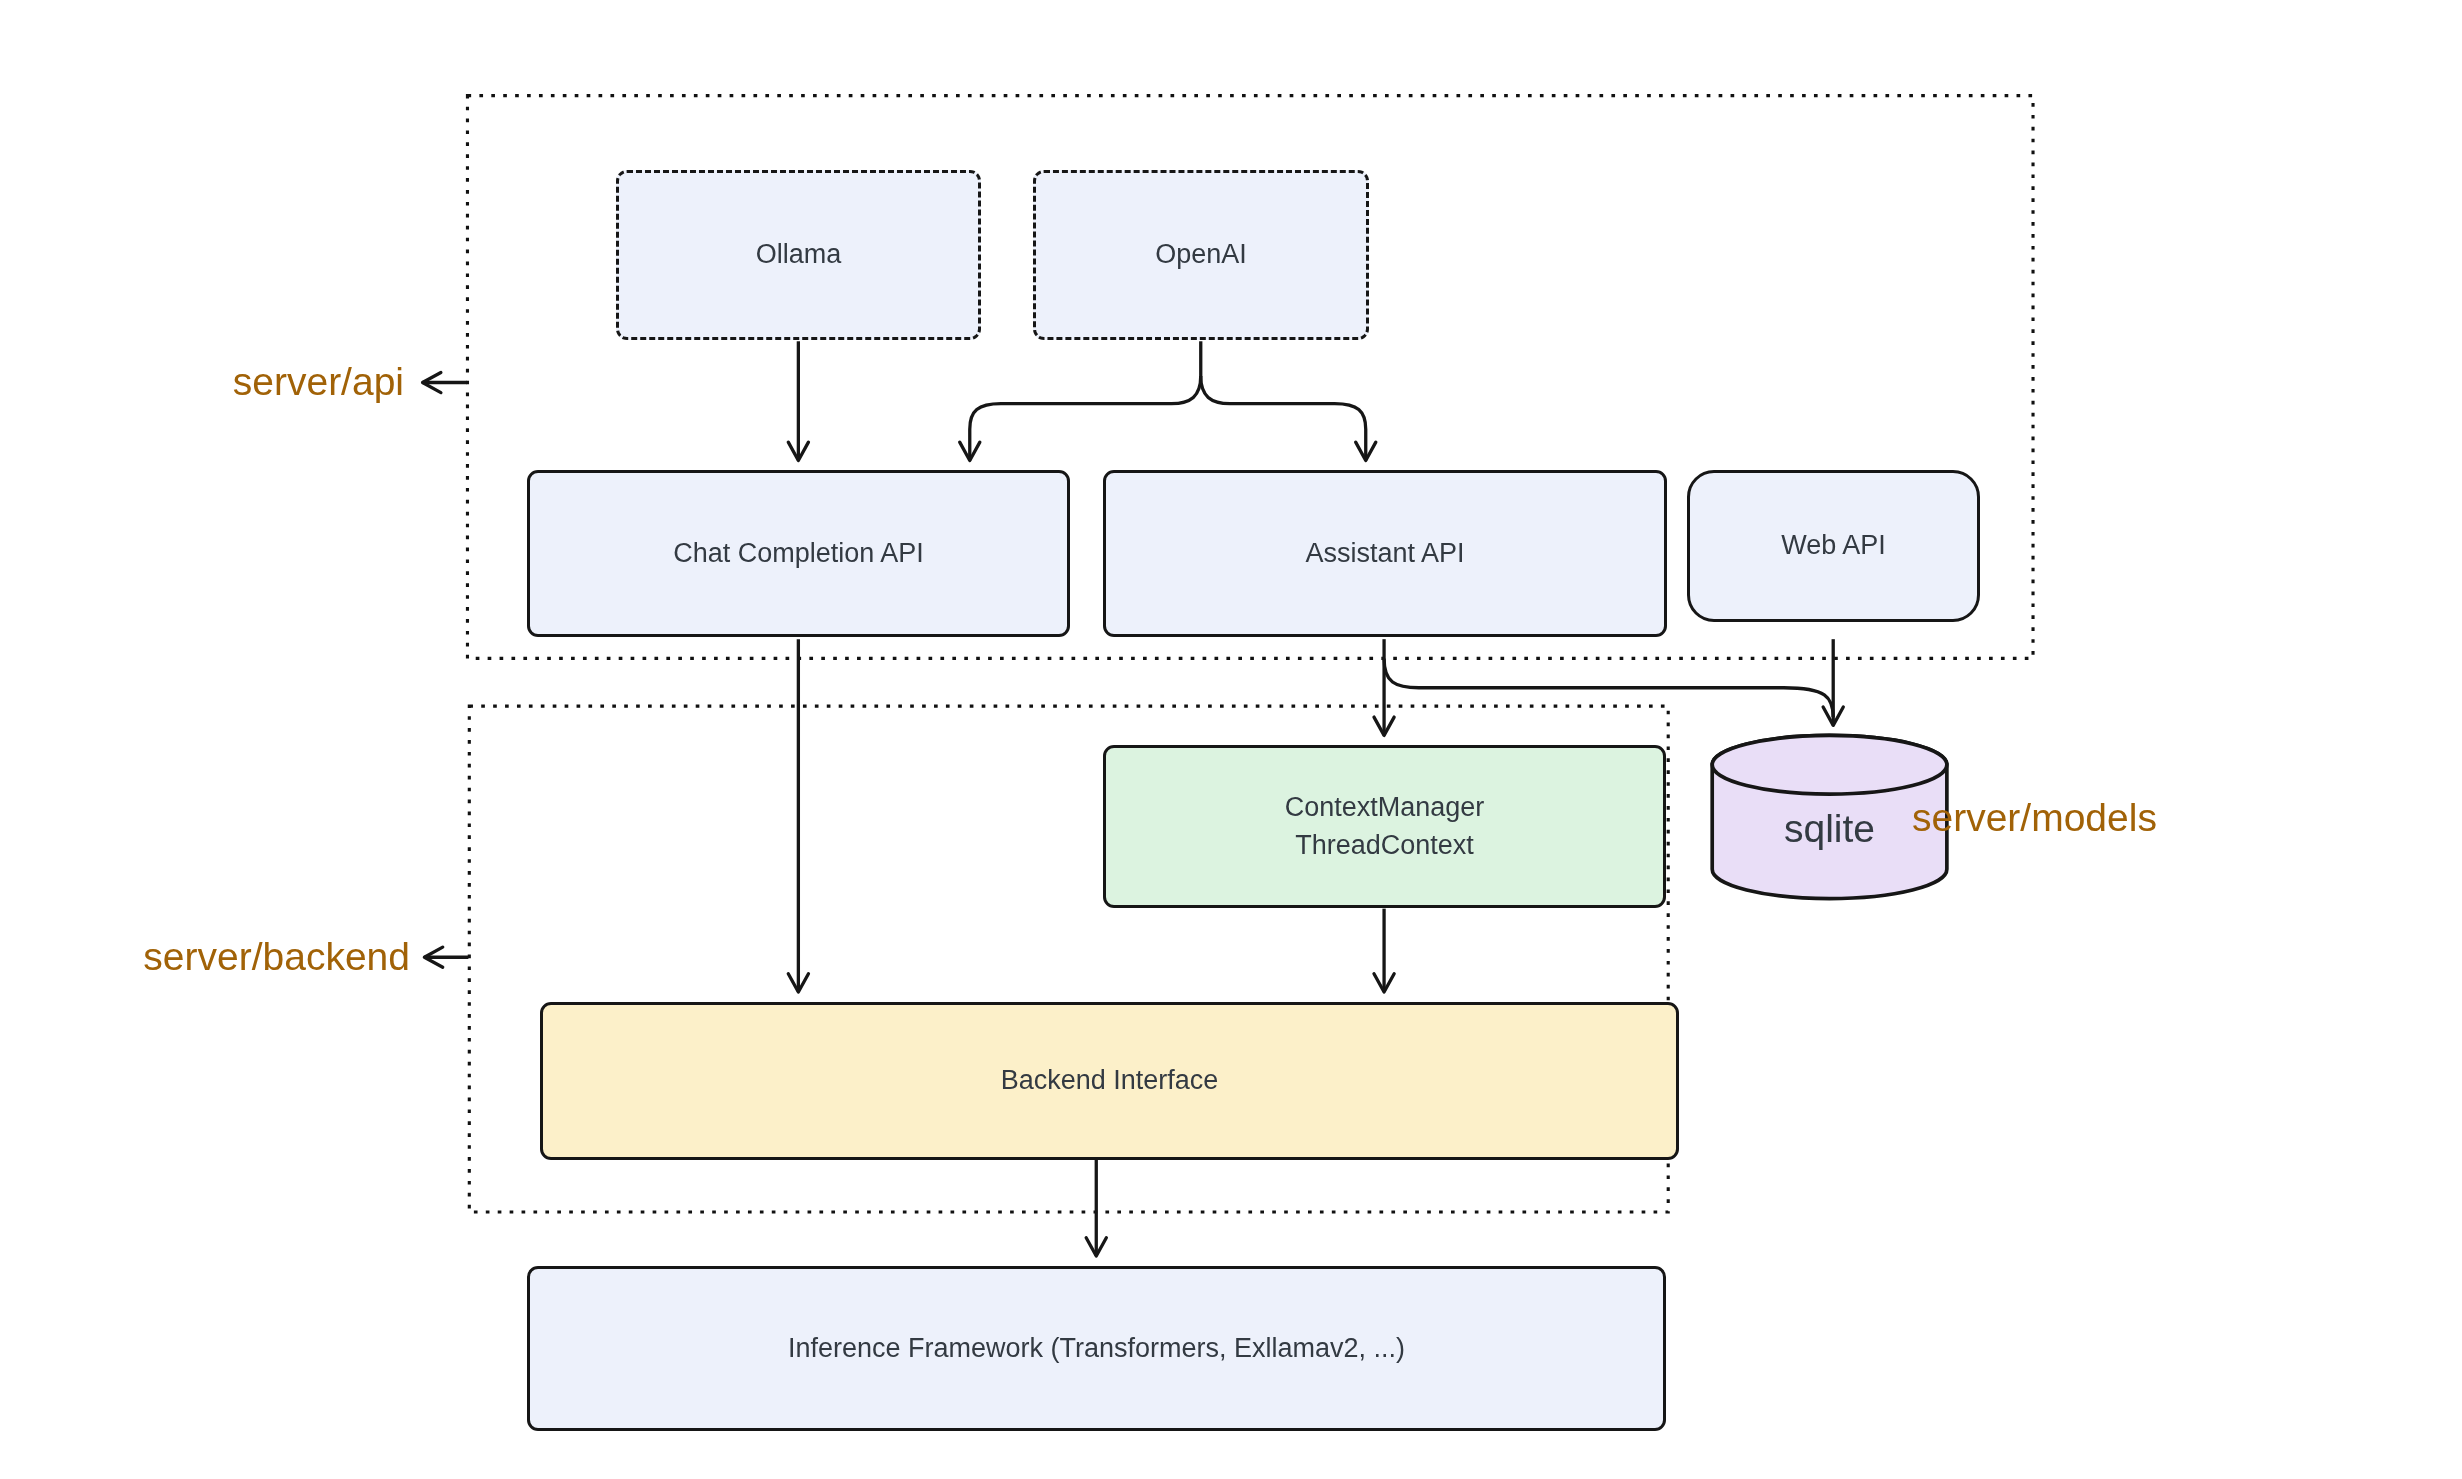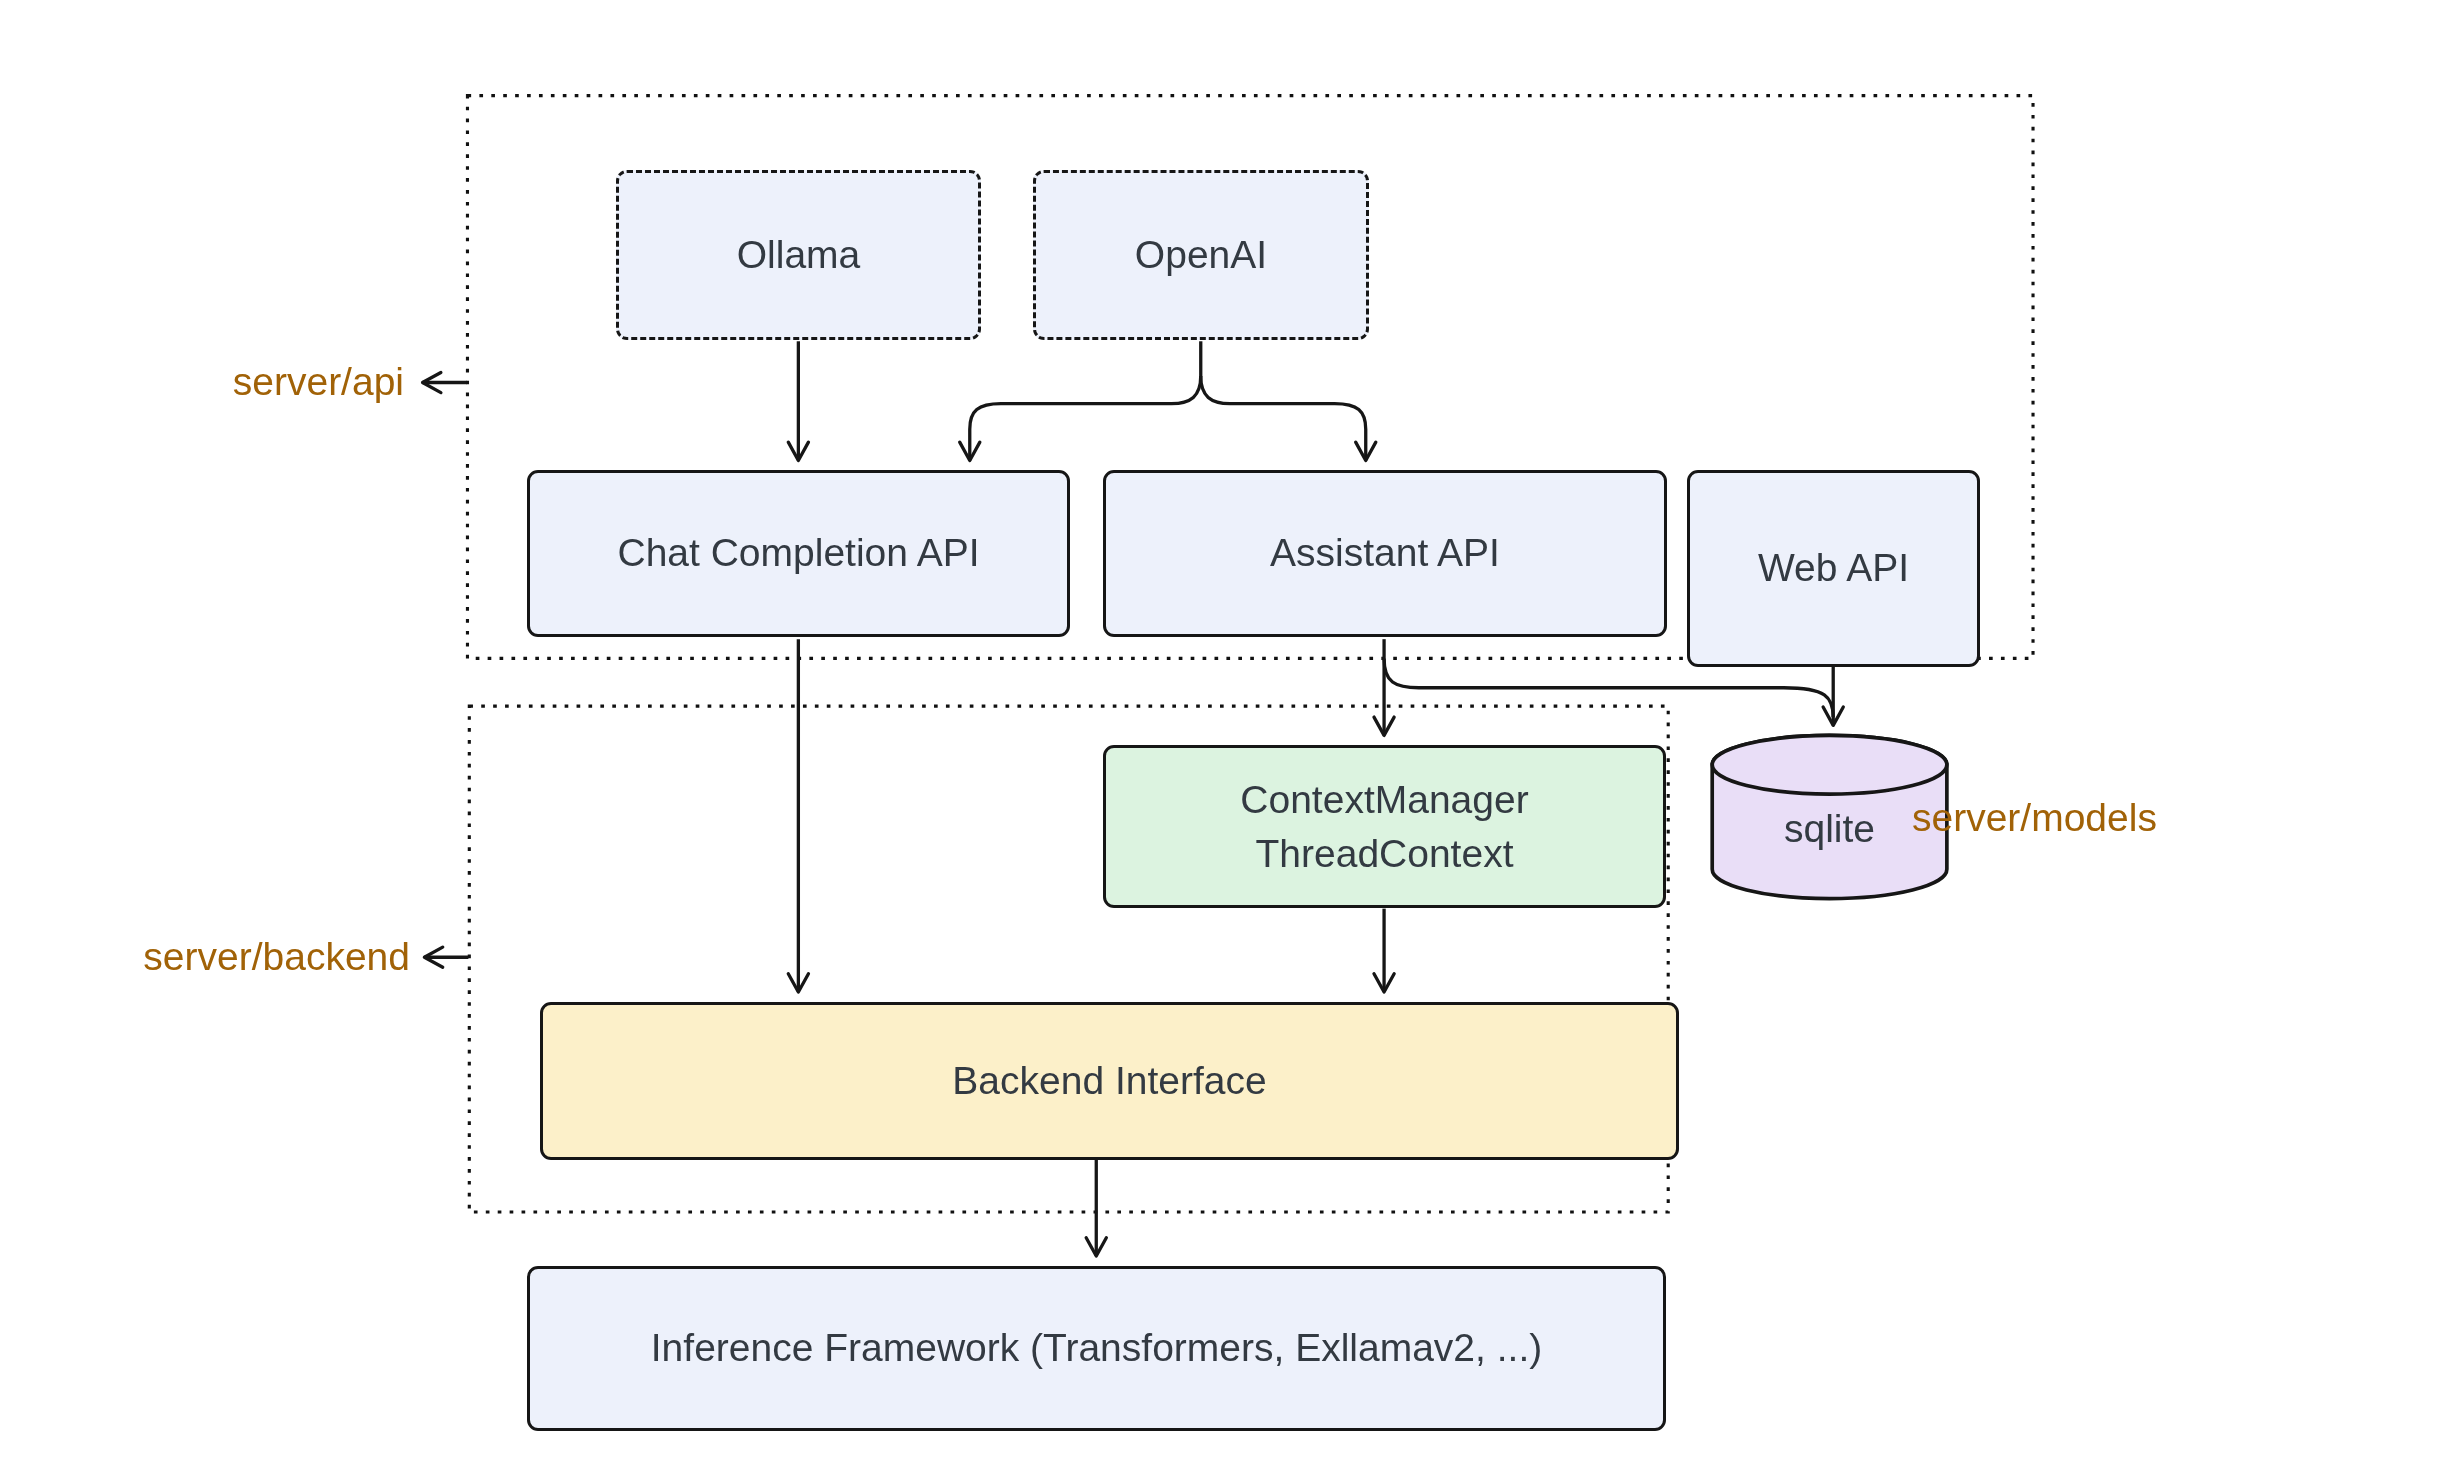--- a/index.html
+++ b/index.html
@@ -21,37 +21,37 @@
     position: absolute;
     left: 0; top: 0;
     width: 2462px; height: 1480px;
   }
   .node {
     position: absolute;
     display: flex;
     align-items: center;
     justify-content: center;
     text-align: center;
-    font-size: 39px;
+    font-size: 27px;
     color: #333a42;
     background: #edf1fb;
     border: 3.7px solid #161616;
     border-radius: 11px;
     box-sizing: border-box;
     line-height: 1.3;
   }
   .node.dashed { border-style: dashed; }
   .node.green  { background: #dcf3e0; }
   .node.yellow { background: #fcf0c9; margin-left: 13px; }
 
   .n-ollama    { left: 616px;  top: 170px;  width: 365px;  height: 170px; }
   .n-openai    { left: 1033px; top: 170px;  width: 336px;  height: 170px; }
   .n-chat      { left: 527px;  top: 470px;  width: 543px;  height: 167px; }
   .n-assistant { left: 1103px; top: 470px;  width: 564px;  height: 167px; }
-  .n-web       { left: 1687px; top: 470px;  width: 293px;  height: 197px; }
+  .n-web       { left: 1687px; top: 470px;  width: 293px;  height: 152px; border-radius: 27px; }
   .n-context   { left: 1103px; top: 745px;  width: 563px;  height: 163px; flex-direction: column; line-height: 1.38; }
   .n-backend   { left: 527px;  top: 1002px; width: 1139px; height: 158px; }
   .n-inference { left: 527px;  top: 1266px; width: 1139px; height: 165px; }
 
   .cyl-label {
     position: absolute;
     left: 1712px; top: 805px; width: 235px; height: 48px;
     display: flex; align-items: center; justify-content: center;
     font-size: 39px; color: #333a42;
   }

